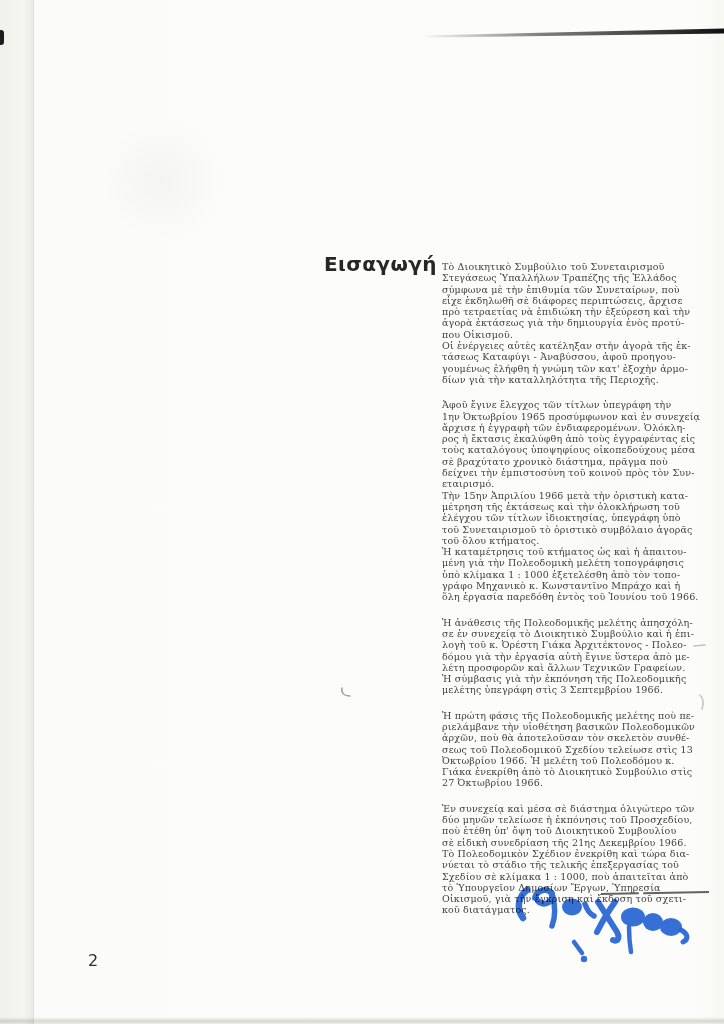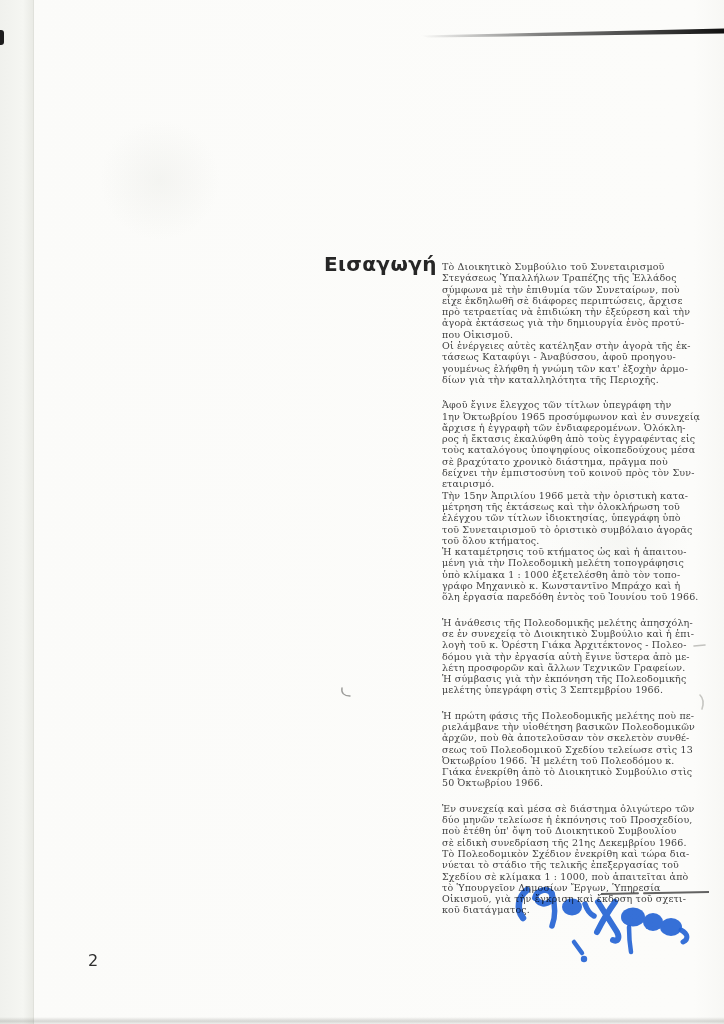--- a/index.html
+++ b/index.html
@@ -111,21 +111,21 @@
 δόμου γιὰ τὴν ἐργασία αὐτὴ ἔγινε ὕστερα ἀπὸ με-
 λέτη προσφορῶν καὶ ἄλλων Τεχνικῶν Γραφείων.
 Ἡ σύμβασις γιὰ τὴν ἐκπόνηση τῆς Πολεοδομικῆς
 μελέτης ὑπεγράφη στὶς 3 Σεπτεμβρίου 1966.</p>
     <p class="paragraph">Ἡ πρώτη φάσις τῆς Πολεοδομικῆς μελέτης ποὺ πε-
 ριελάμβανε τὴν υἱοθέτηση βασικῶν Πολεοδομικῶν
 ἀρχῶν, ποὺ θὰ ἀποτελοῦσαν τὸν σκελετὸν συνθέ-
 σεως τοῦ Πολεοδομικοῦ Σχεδίου τελείωσε στὶς 13
 Ὀκτωβρίου 1966. Ἡ μελέτη τοῦ Πολεοδόμου κ.
 Γιάκα ἐνεκρίθη ἀπὸ τὸ Διοικητικὸ Συμβούλιο στὶς
-50 Ὀκτωβρίου 1966.</p>
+27 Ὀκτωβρίου 1966.</p>
     <p class="paragraph">Ἐν συνεχείᾳ καὶ μέσα σὲ διάστημα ὀλιγώτερο τῶν
 δύο μηνῶν τελείωσε ἡ ἐκπόνησις τοῦ Προσχεδίου,
 ποὺ ἐτέθη ὑπ' ὄψη τοῦ Διοικητικοῦ Συμβουλίου
 σὲ εἰδικὴ συνεδρίαση τῆς 21ης Δεκεμβρίου 1966.
 Τὸ Πολεοδομικὸν Σχέδιον ἐνεκρίθη καὶ τώρα δια-
 νύεται τὸ στάδιο τῆς τελικῆς ἐπεξεργασίας τοῦ
 Σχεδίου σὲ κλίμακα 1 : 1000, ποὺ ἀπαιτεῖται ἀπὸ
 τὸ Ὑπουργεῖον Δημοσίων Ἔργων, Ὑπηρεσία
 Οἰκισμοῦ, γιὰ τὴν ἔγκριση καὶ ἔκδοση τοῦ σχετι-
 κοῦ διατάγματος.</p>

